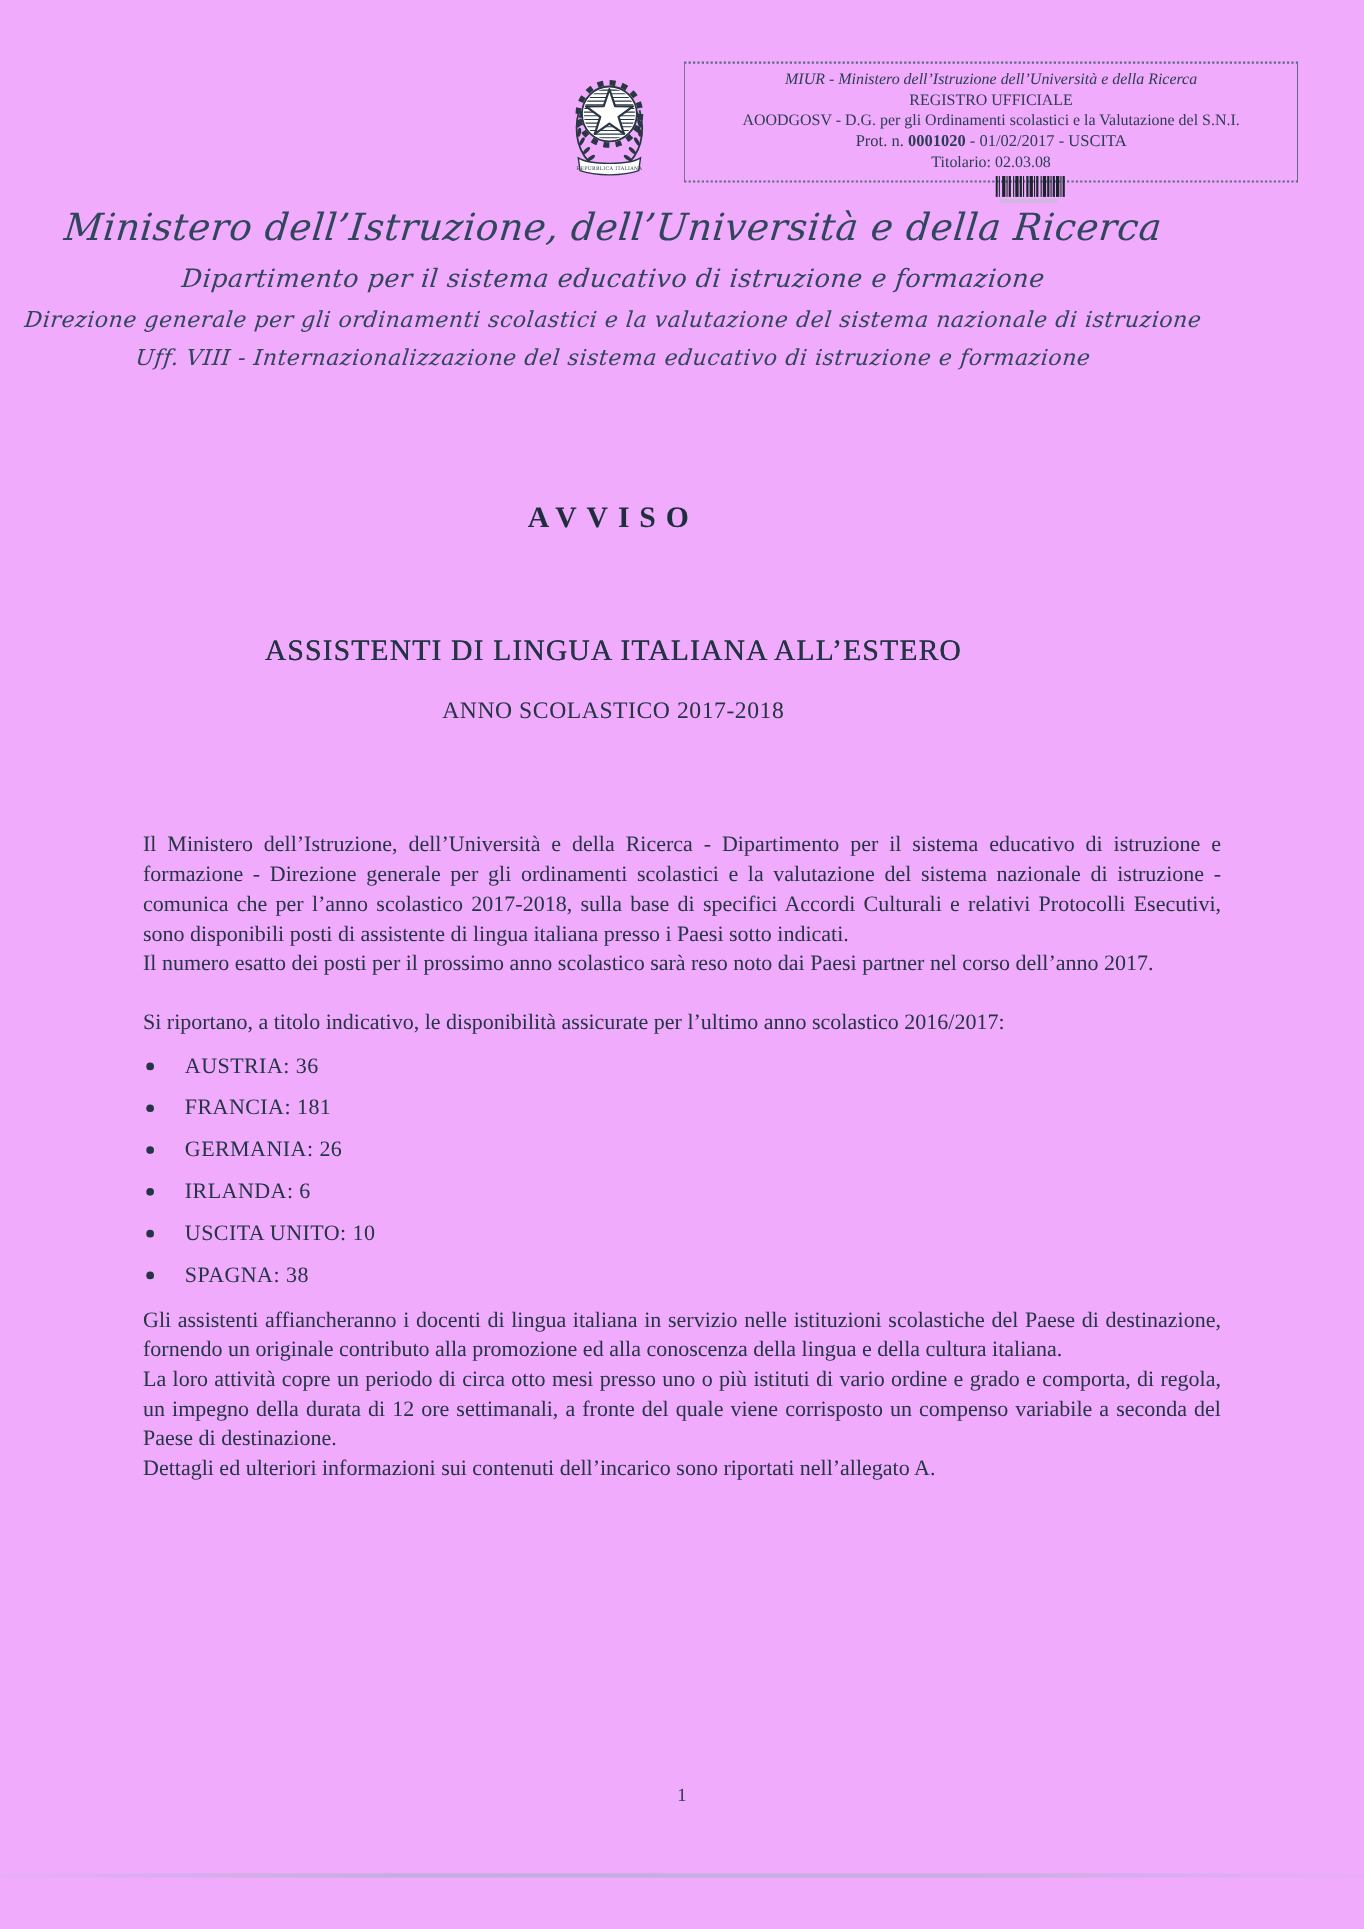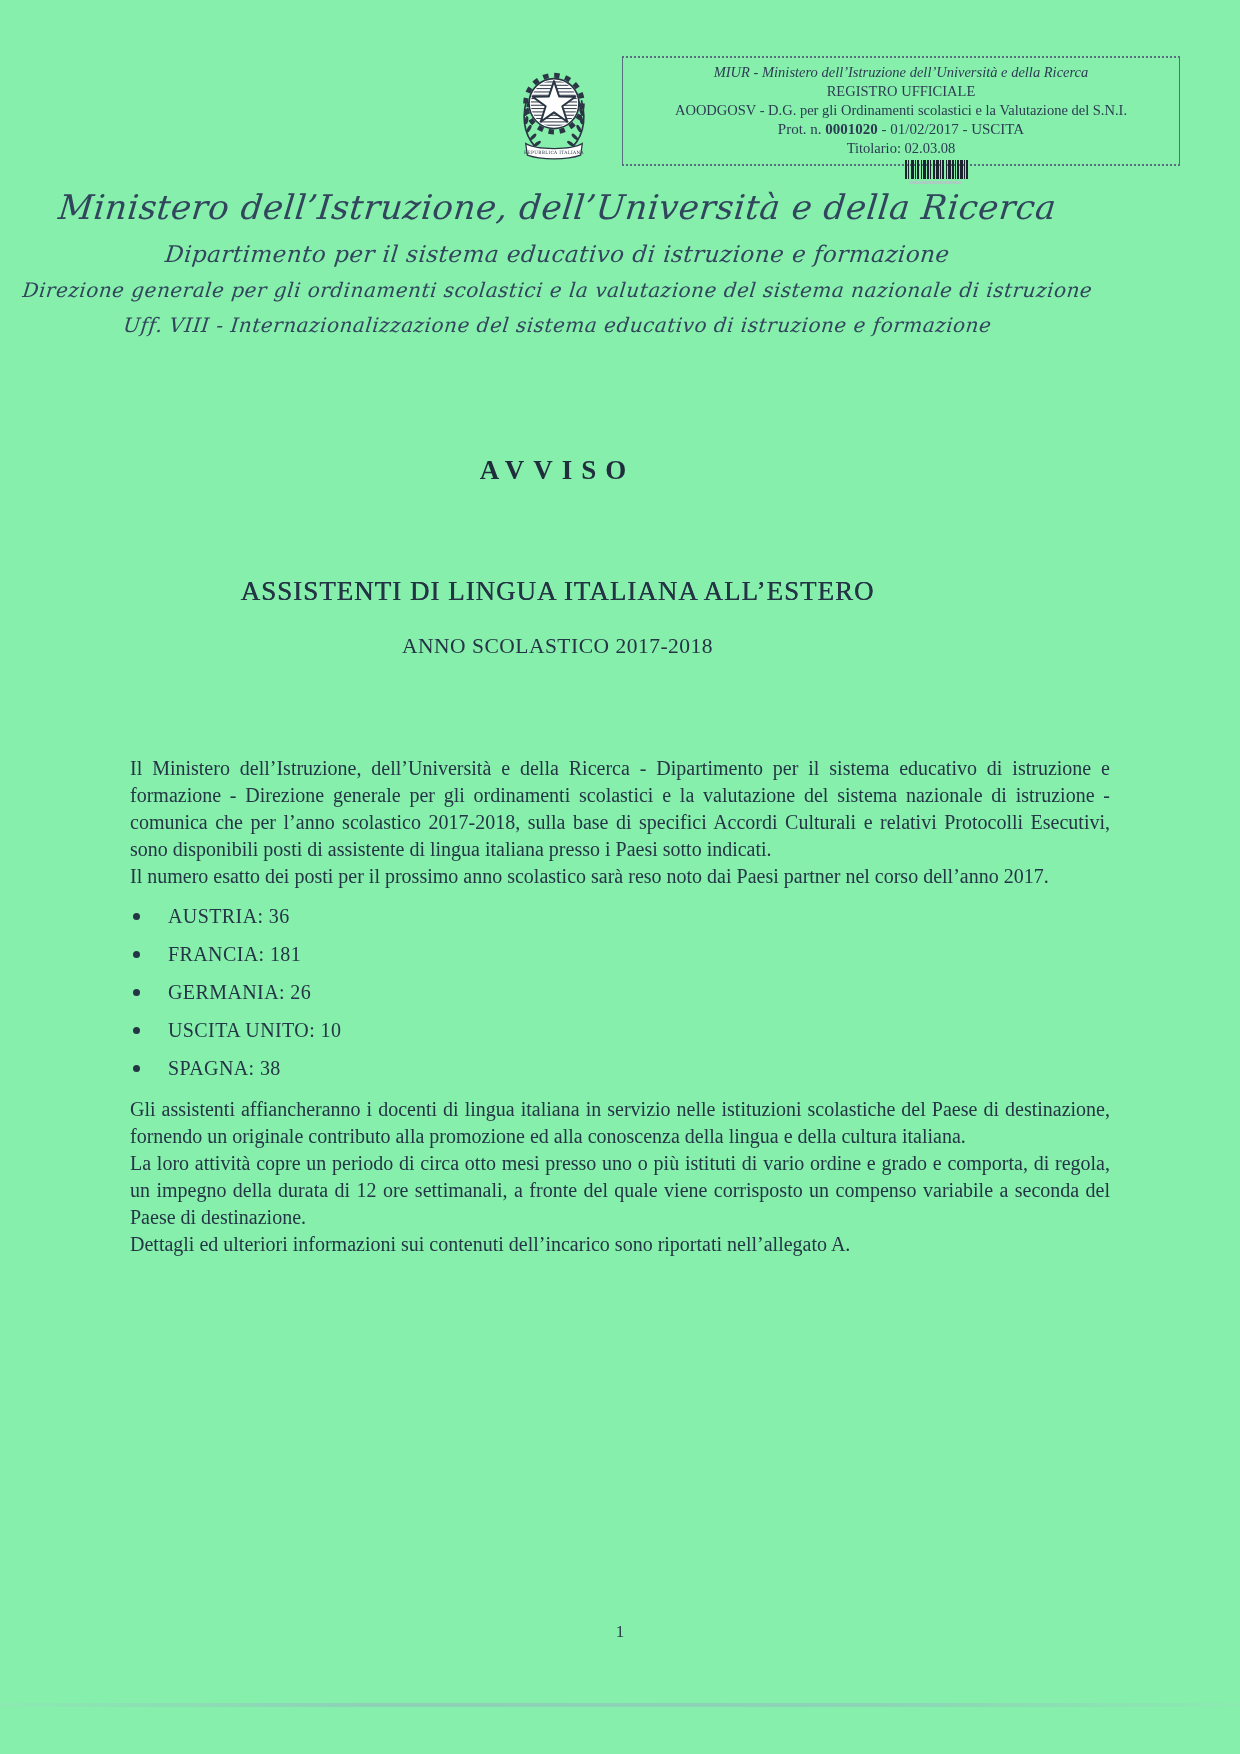--- a/index.html
+++ b/index.html
@@ -1,18 +1,18 @@
 <!DOCTYPE html>
 <html><head>
 <meta charset="utf-8">
 <style>
   html,body{margin:0;padding:0;background:#e9e9e9;}
   .page{
     position:relative;width:1240px;height:1754px;margin:0 auto;
-    background:#86efac;overflow:hidden;
+    background:#f0abfc;overflow:hidden;
     font-family:"Liberation Serif","DejaVu Serif",serif;
     color:#26384a;
   }
   
   .header{position:absolute;top:0;left:0;width:1240px;height:190px;}
   .emblem{position:absolute;left:512px;top:62px;width:84px;height:104px;}
   .stamp{
     position:absolute;left:622px;top:56px;width:558px;box-sizing:border-box;
     border:1px solid #5a6d80;border-top:2px dotted #5a6d80;border-bottom:2px dotted #5a6d80;
     padding:5px 6px 6px 6px;text-align:center;color:#2c3c52;
@@ -162,25 +162,27 @@
       <div class="script lh-office">Uff. VIII -  Internazionalizzazione del sistema educativo di istruzione e formazione</div>
 
       <div class="t-avviso">AVVISO</div>
       <div class="t-subject">ASSISTENTI DI LINGUA ITALIANA ALL’ESTERO</div>
       <div class="t-year">ANNO SCOLASTICO 2017-2018</div>
     </div>
 
     <section class="bodytext">
       <p>Il Ministero dell’Istruzione, dell’Università e della Ricerca - Dipartimento per il sistema educativo di istruzione e formazione - Direzione generale per gli ordinamenti scolastici e la valutazione del sistema nazionale di istruzione - comunica che per l’anno scolastico 2017-2018, sulla base di specifici Accordi Culturali e relativi Protocolli Esecutivi, sono disponibili posti di assistente di lingua italiana presso i Paesi sotto indicati.</p>
       <p>Il numero esatto dei posti per il prossimo anno scolastico sarà reso noto dai Paesi partner nel corso dell’anno 2017.</p>
+      <p class="intro">Si riportano, a titolo indicativo,  le disponibilità assicurate per l’ultimo anno scolastico 2016/2017:</p>
 
       <ul class="country-list">
         <li><span>AUSTRIA</span><span class="cnote"></span><span class="csep">: </span><span>36</span></li>
         <li><span>FRANCIA</span><span class="cnote"></span><span class="csep">: </span><span>181</span></li>
         <li><span>GERMANIA</span><span class="cnote"></span><span class="csep">: </span><span>26</span></li>
+        <li><span>IRLANDA</span><span class="cnote"></span><span class="csep">: </span><span>6</span></li>
         <li><span>USCITA UNITO</span><span class="cnote"></span><span class="csep">: </span><span>10</span></li>
         <li><span>SPAGNA</span><span class="cnote"></span><span class="csep">: </span><span>38</span></li>
       </ul>
 
       <p class="p4">Gli assistenti affiancheranno i docenti di lingua italiana in servizio nelle istituzioni scolastiche del Paese di destinazione, fornendo un originale contributo alla promozione ed alla conoscenza della lingua e della cultura italiana.</p>
       <p>La loro attività copre un periodo di circa otto mesi presso uno o più istituti di vario ordine e grado e comporta, di regola, un impegno della durata di 12 ore settimanali, a fronte del quale viene corrisposto un compenso variabile a seconda del Paese di destinazione.</p>
       <p>Dettagli ed ulteriori informazioni sui contenuti dell’incarico sono riportati nell’allegato A.</p>
     </section>
   </div>
 

